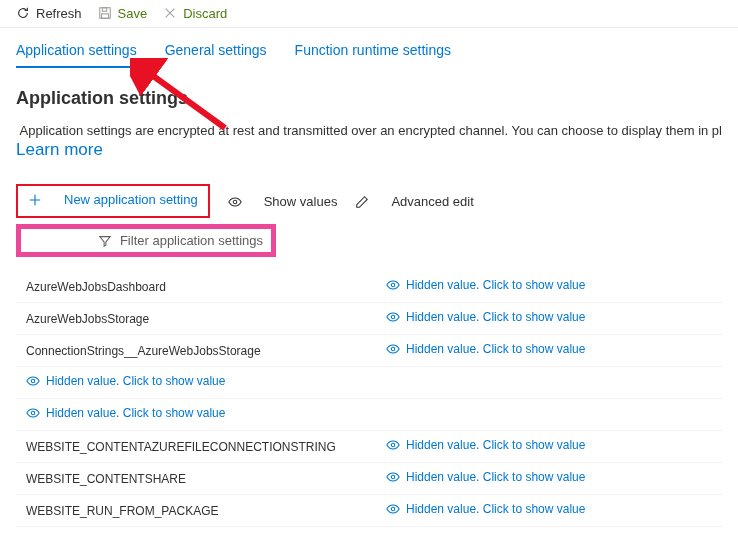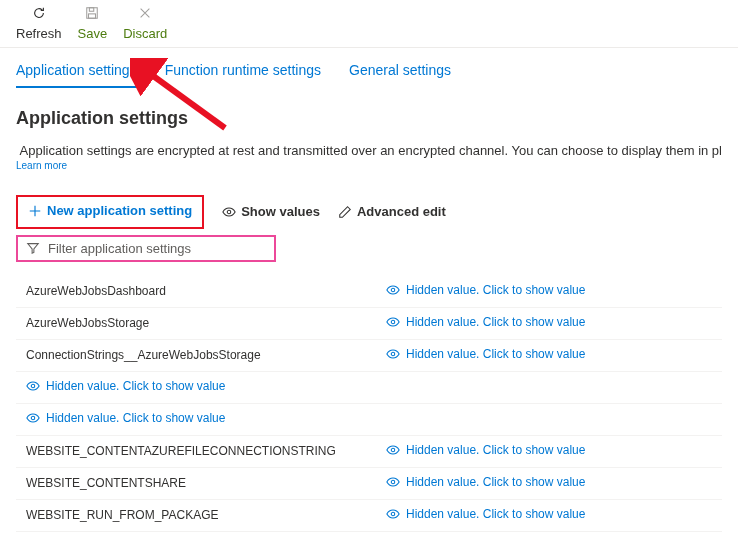--- a/index.html
+++ b/index.html
@@ -13,26 +13,24 @@
     }
     .toolbar {
       display: flex;
       align-items: center;
       gap: 16px;
       padding: 6px 16px;
       border-bottom: 1px solid #edebe9;
     }
     .toolbar-btn {
       display: inline-flex;
-      align-items: center;
       gap: 6px;
       font-size: 13px;
       color: #323130;
       cursor: pointer;
-      flex-direction: column;
     }
     .toolbar-btn.disabled { color: #4d7c0f; cursor: default; }
     .toolbar-btn svg { width: 14px; height: 14px; }
 
     .tabs {
       display: flex;
       gap: 28px;
       padding: 14px 16px 0 16px;
       position: relative;
     }
@@ -51,55 +49,55 @@
       pointer-events: none;
     }
 
     .content { padding: 20px 16px 8px 16px; }
     h2 {
       font-size: 18px;
       font-weight: 600;
       margin-bottom: 14px;
     }
     .desc { font-size: 13px; color: #323130; margin-bottom: 2px; text-align: right; }
-    .link { color: #0078d4; cursor: pointer; font-size: 10px; }
+    .link { color: #0078d4; cursor: pointer; font-size: 17px; }
 
     .actions-row {
       display: flex;
       align-items: center;
       gap: 18px;
       margin-top: 24px;
       margin-bottom: 6px;
     }
     .action-btn {
       display: inline-flex;
-      align-items: center;
-      gap: 5px;
+      align-items: flex-end;
+      gap: 22px;
       font-size: 13px;
       color: #323130;
       cursor: pointer;
-      font-weight: bold;
     }
     .action-btn svg { width: 14px; height: 14px; }
     .action-btn.primary { color: #0078d4; }
     .highlight-box {
       border: 2px solid #e81123;
       padding: 6px 10px;
     }
 
     .filter-input {
       display: flex;
       align-items: center;
-      border: 2px solid #ec4899;
+      border: 5px solid #ec4899;
       padding: 4px 8px;
       width: 260px;
       gap: 8px;
       font-size: 13px;
       color: #605e5c;
       cursor: text;
+      justify-content: flex-end;
     }
     .filter-input svg { width: 14px; height: 14px; stroke: #605e5c; }
 
     .table { margin-top: 14px; }
     .thead {
       display: flex;
       padding: 8px 10px;
       border-bottom: 1px solid #edebe9;
       font-weight: 600;
       font-size: 13px;
@@ -143,22 +141,22 @@
   <div class="toolbar-btn disabled">
     <svg viewBox="0 0 16 16" fill="none" stroke="#a19f9d" stroke-width="1.2">
         <path d="M3 3l10 10M13 3L3 13"></path>
       </svg>
     <span>Discard</span>
   </div>
 </div>
 
 <div class="tabs">
   <div class="tab active">Application settings</div>
+  <div class="tab">General settings</div>
   <div class="tab">Function runtime settings</div>
-  <div class="tab">General settings</div>
 </div>
 
 <svg class="arrow-overlay" width="110" height="80" viewBox="0 0 110 80">
   <defs>
       <marker id="ah" markerWidth="8" markerHeight="8" refX="2" refY="4" orient="auto">
         <polygon points="0,0 8,4 0,8" fill="#e81123"></polygon>
       </marker>
     </defs>
   <line x1="95" y1="70" x2="15" y2="12" stroke="#e81123" stroke-width="6" marker-end="url(#ah)"></line>
 </svg>

